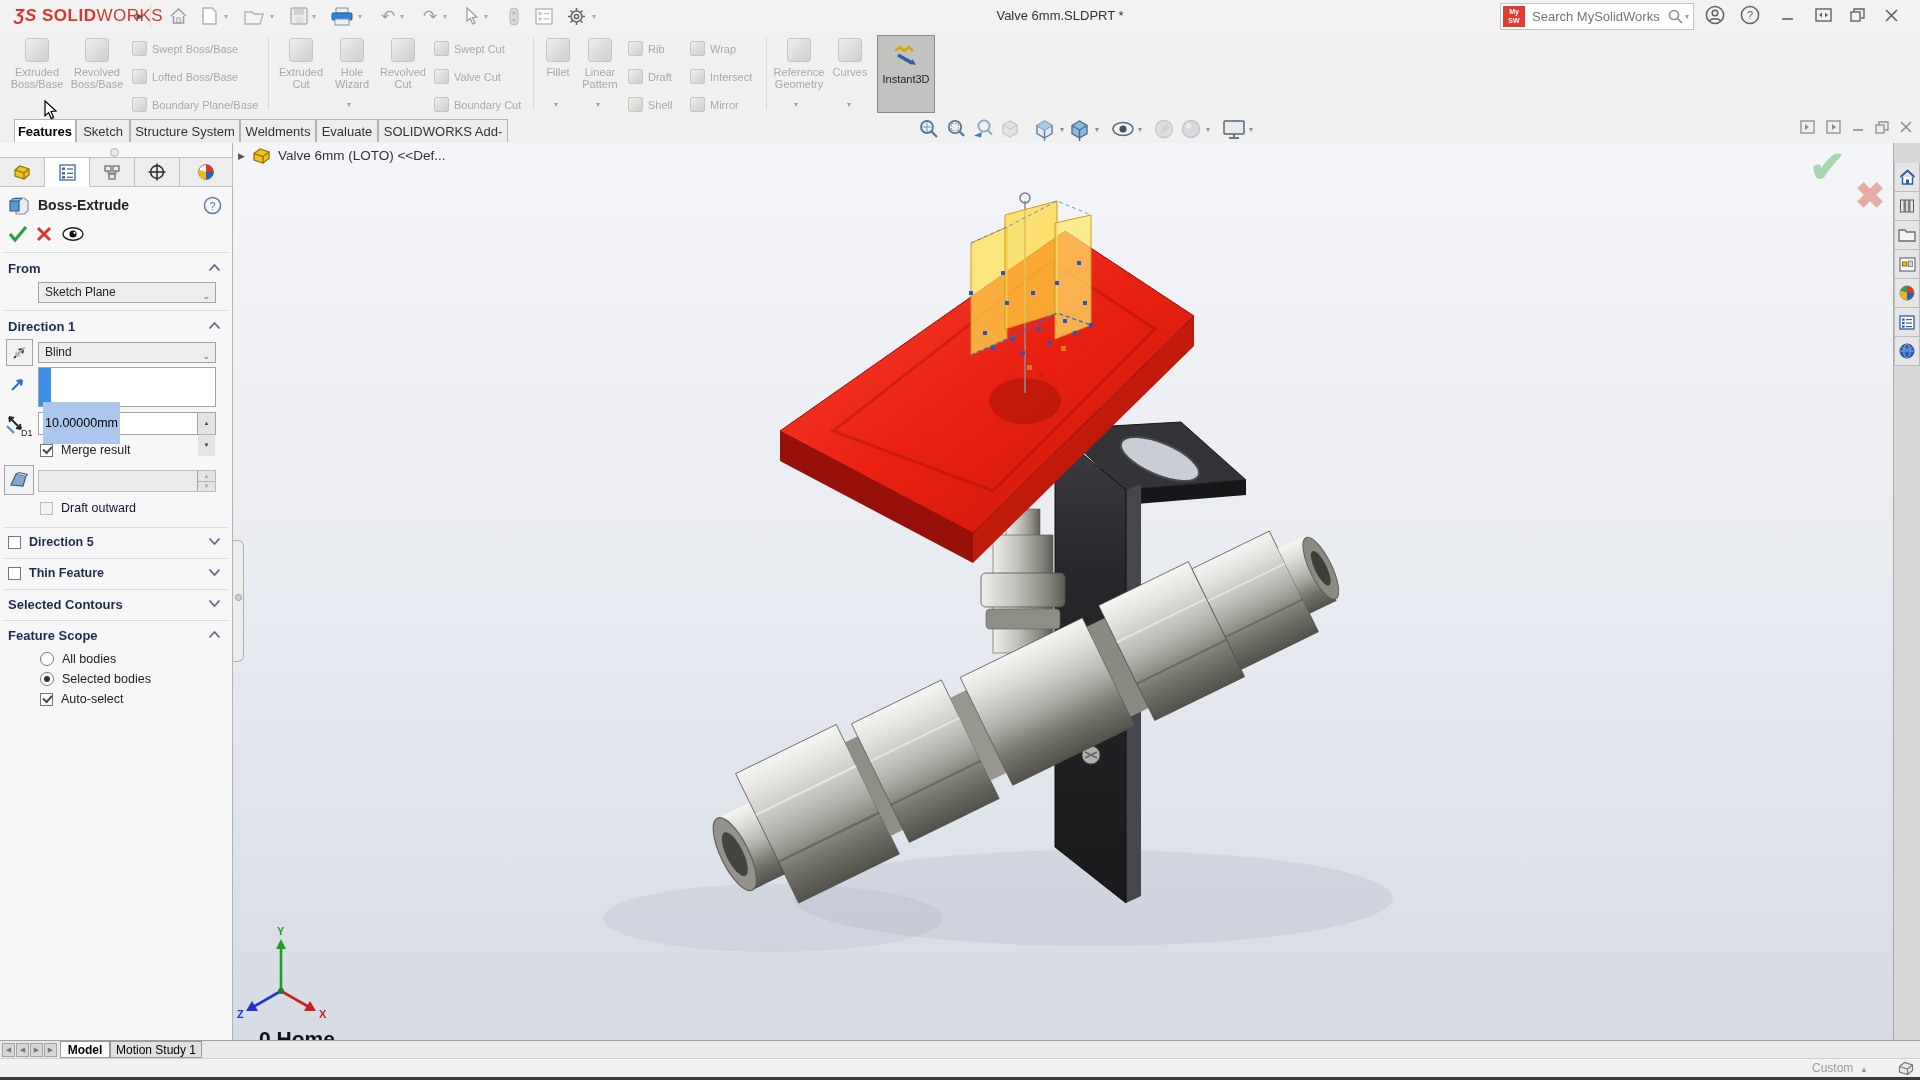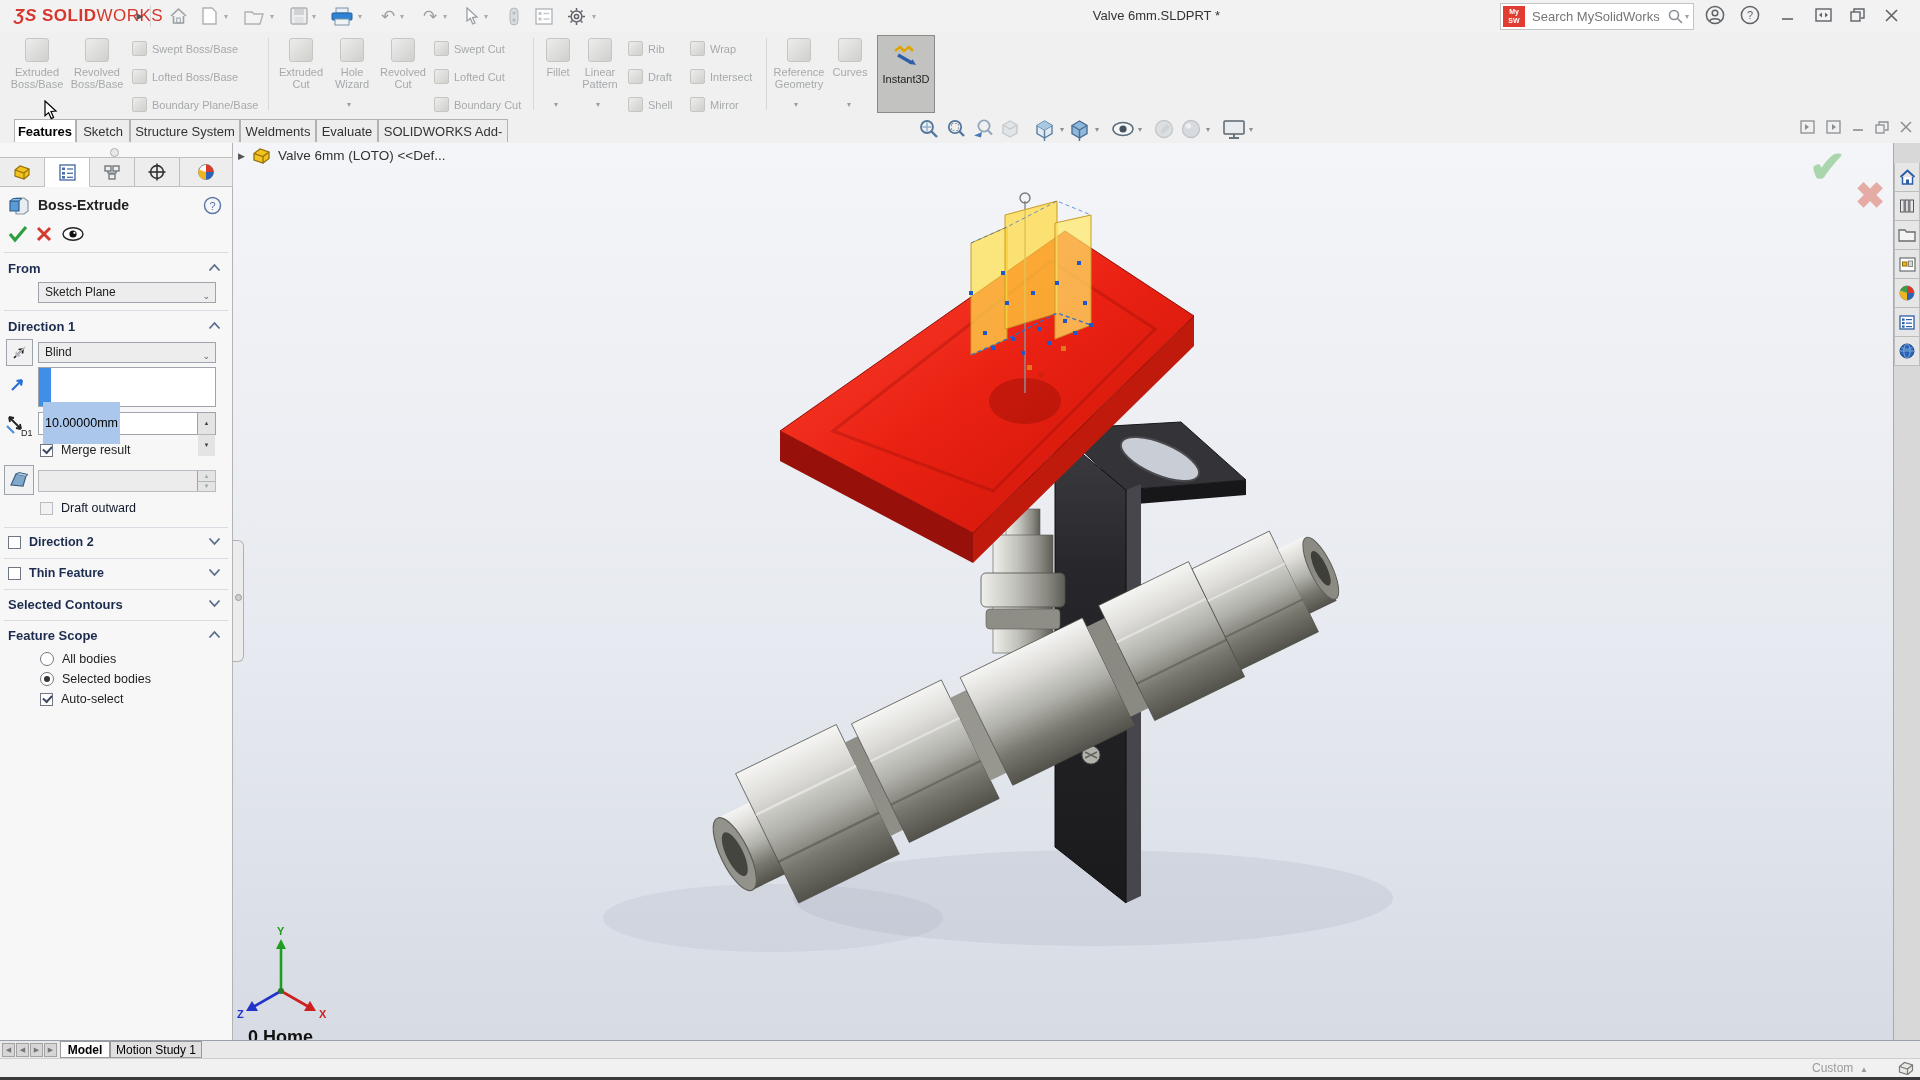--- a/index.html
+++ b/index.html
@@ -4,21 +4,21 @@
 <style>
   html,body{margin:0;padding:0;width:1920px;height:1080px;overflow:hidden;
     font-family:"Liberation Sans",sans-serif;background:#f0f0f0;}
   .abs{position:absolute;}
   
   #titlebar{position:absolute;left:0;top:0;width:1920px;height:32px;background:#f2f2f2;border-bottom:1px solid #e2e2e2;}
   .tb-ico{position:absolute;top:4px;width:24px;height:24px;display:flex;align-items:center;justify-content:center;color:#9aa0a4;}
   .tb-caret{position:absolute;top:12px;font-size:8px;color:#a8acb0;}
   #logo{position:absolute;left:14px;top:6px;font-size:17px;color:#d6372c;letter-spacing:.5px;white-space:nowrap;}
   #logo b{font-weight:bold;}
-  #doc-title{position:absolute;left:900px;top:8px;width:320px;text-align:right;font-size:13px;color:#333;}
+  #doc-title{position:absolute;left:900px;top:8px;width:320px;text-align:center;font-size:13px;color:#333;}
   #search-box{position:absolute;left:1500px;top:3px;width:192px;height:25px;background:#fff;border:1px solid #c4c4c4;display:flex;align-items:center;}
   #search-box input{border:none;outline:none;flex:1;font-size:13px;color:#555;font-family:"Liberation Sans",sans-serif;background:transparent;min-width:0;}
   #mysw{width:22px;height:21px;background:#e03c31;color:#fff;font-size:7px;font-weight:bold;line-height:1.3;text-align:center;margin:0 5px 0 2px;padding-top:1px;box-sizing:border-box;}
   .win-ctl{position:absolute;top:0;width:30px;height:30px;display:flex;align-items:center;justify-content:center;color:#5f6368;}
   
   #ribbon{position:absolute;left:0;top:32px;width:1920px;height:84px;background:#f0f0f0;}
   .rsep{position:absolute;top:6px;width:1px;height:72px;background:#d8d8d6;}
   .rbig{position:absolute;top:5px;text-align:center;color:#a6a9ab;font-size:11px;line-height:12px;}
   .rbig .ric{display:block;margin:1px auto 4px;}
   .rsm{position:absolute;display:flex;align-items:center;gap:5px;color:#a6a9ab;font-size:11px;white-space:nowrap;}
@@ -51,21 +51,21 @@
   .cb.disabled{border-color:#b9bcc2;background:#f2f2f2;}
   .radio{display:inline-block;width:14px;height:14px;border-radius:50%;background:#fff;border:1px solid #707784;box-sizing:border-box;position:relative;flex:none;}
   .radio.sel:after{content:"";position:absolute;left:3px;top:3px;width:6px;height:6px;border-radius:50%;background:#333;}
   .pm-row{position:absolute;display:flex;align-items:center;gap:8px;font-size:12.5px;color:#222;}
   #pm-splitter{position:absolute;left:233px;top:540px;width:10px;height:120px;background:#ececec;border:1px solid #b0b0b0;border-left:none;border-radius:0 6px 6px 0;z-index:5;}
   #pm-splitter i{position:absolute;left:2px;top:53px;width:5px;height:5px;border-radius:50%;background:#cfcfcf;border:1px solid #9a9a9a;}
   
   #viewport{position:absolute;left:233px;top:143px;width:1660px;height:897px;
     background:linear-gradient(#f4f5f8,#e7eaf0 55%,#d6dbe4);overflow:hidden;}
   #breadcrumb{position:absolute;left:5px;top:4px;display:flex;align-items:center;gap:7px;font-size:13.5px;color:#333;}
-  #home-label{position:absolute;left:15px;top:884px;font-size:18px;font-weight:bold;color:#111;}
+  #home-label{position:absolute;left:26px;top:884px;font-size:21px;font-weight:bold;color:#111;}
   #confirm-check{position:absolute;left:1576px;top:-2px;font-size:44px;color:#6fbe74;opacity:.55;font-weight:bold;}
   #confirm-x{position:absolute;left:1622px;top:32px;font-size:36px;color:#dd7b70;opacity:.6;font-weight:bold;}
   
   #taskpane{position:absolute;left:1893px;top:143px;width:27px;height:897px;background:#d8d8d8;border-left:1px solid #aaa;box-sizing:border-box;}
   .tp-cell{width:26px;height:29px;background:#e6e6e6;border:1px solid #bdbdbd;border-top:none;display:flex;align-items:center;justify-content:center;box-sizing:border-box;}
   
   #bottombar{position:absolute;left:0;top:1040px;width:1920px;height:18px;background:#e9e9e9;border-top:1px solid #9aa0a8;}
   .navbtn{position:absolute;top:2px;width:13px;height:14px;background:#d6d6d6;border:1px solid #a2a2a2;box-sizing:border-box;font-size:7px;color:#777;display:flex;align-items:center;justify-content:center;}
   .btab{position:absolute;top:0px;height:17px;line-height:17px;text-align:center;font-size:12px;border:1px solid #9a9a9a;box-sizing:border-box;}
   #statusbar{position:absolute;left:0;top:1058px;width:1920px;height:19px;background:#f1f1f1;border-top:1px solid #cfcfcf;font-size:12px;color:#222;}
@@ -232,21 +232,21 @@
   <div class="rbig" style="left:272px;width:58px"><span class="chip ric"></span><span>Extruded Cut</span></div>
   <div class="rbig" style="left:326px;width:52px"><span class="chip ric"></span><span>Hole Wizard</span></div>
   <div class="rcaret" style="left:347px">▾</div>
   <div class="rbig" style="left:376px;width:54px"><span class="chip ric"></span><span>Revolved Cut</span></div>
   <div class="rsm" style="left:434px;top:9px">
       <span class="chip chipsm"></span>
       <span>Swept Cut</span>
     </div>
   <div class="rsm" style="left:434px;top:37px">
       <span class="chip chipsm"></span>
-      <span>Lofted Cut</span>
+      <span>Valve Cut</span>
     </div>
   <div class="rsm" style="left:434px;top:65px">
       <span class="chip chipsm"></span>
       <span>Boundary Cut</span>
     </div>
   <div class="rsep" style="left:533px"></div>
   <div class="rbig" style="left:537px;width:42px"><span class="chip ric"></span><span>Fillet</span></div>
   <div class="rcaret" style="left:554px">▾</div>
   <div class="rbig" style="left:577px;width:46px"><span class="chip ric"></span><span>Linear Pattern</span></div>
   <div class="rcaret" style="left:596px">▾</div>
@@ -554,21 +554,21 @@
       </span>
   </div>
   <div class="pm-row" style="left:40px;top:358px;color:#0f172a">
       <span class="cb disabled"></span>
       <span>Draft outward</span>
     </div>
   <div class="pm-div" style="top:384px"></div>
 
   <div class="pm-row" style="left:8px;top:392px;font-weight:bold;color:#1d2c4e">
       <span class="cb"></span>
-      <span>Direction 2</span>
+      <span>Direction 5</span>
     </div>
   <div class="pm-chev" style="top:394px">
       <svg width="13" height="9" viewBox="0 0 13 9">
         <path d="M1.5 1.5 L6.5 7 L11.5 1.5" fill="none" stroke="#5a6b8c" stroke-width="1.8"></path>
       </svg>
     </div>
   <div class="pm-div" style="top:415px"></div>
 
   <div class="pm-row" style="left:8px;top:423px;font-weight:bold;color:#1d2c4e">
       <span class="cb"></span>

